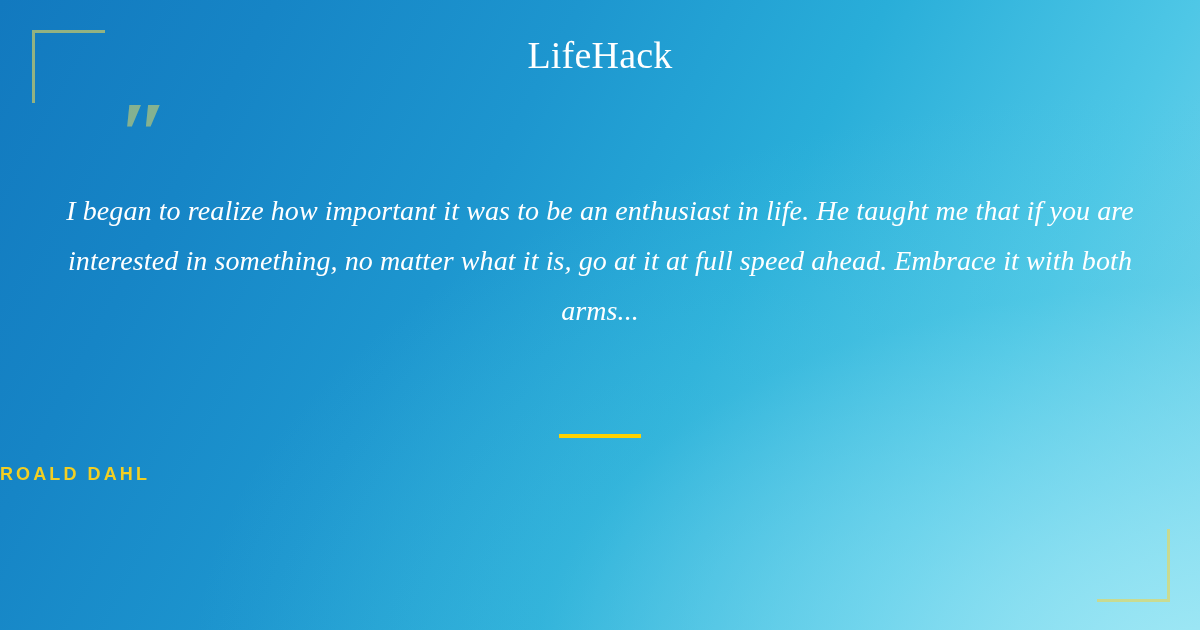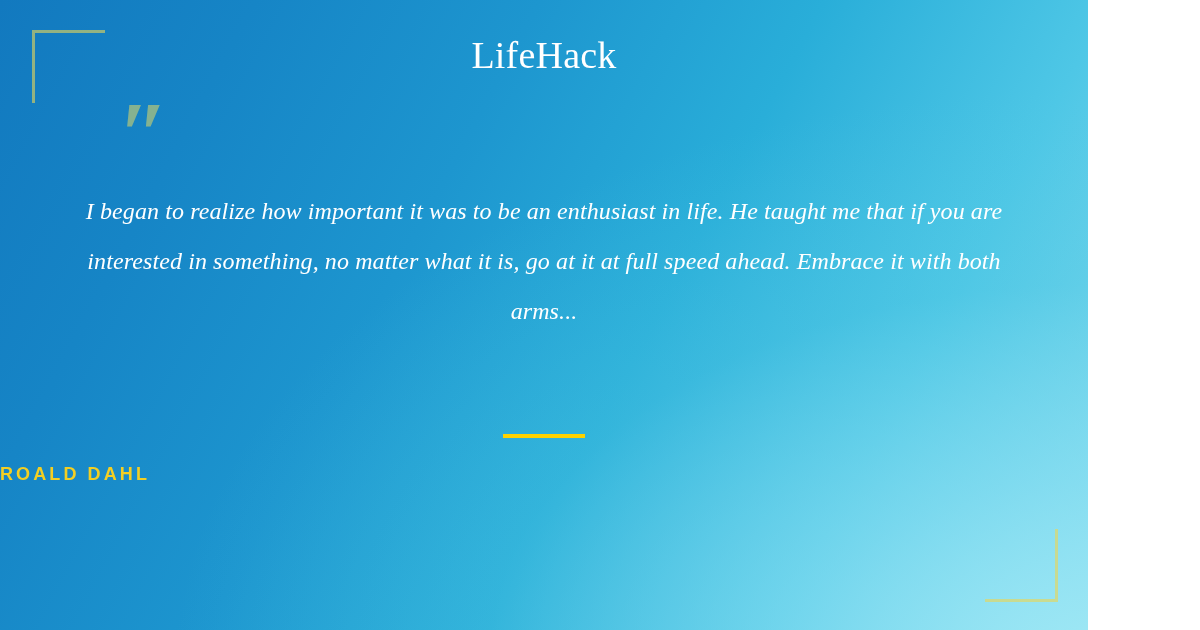--- a/index.html
+++ b/index.html
@@ -8,21 +8,21 @@
   }
   body {
     width: 1200px;
     height: 630px;
     overflow: hidden;
     font-family: "Liberation Sans", sans-serif;
   }
 
   .card {
     position: relative;
-    width: 1088px;
+    width: 1200px;
     height: 630px;
     box-sizing: border-box;
     background:
       radial-gradient(120% 130% at 100% 105%, rgba(160,232,245,0.95) 0%, rgba(140,224,242,0.6) 22%, rgba(80,200,226,0.28) 46%, rgba(40,170,210,0.0) 70%),
       linear-gradient(118deg, #1279bf 0%, #1685c6 18%, #1d96cf 38%, #29aed9 58%, #4ec7e6 78%, #8adef0 100%);
     overflow: hidden;
   }
 
   
   .corner {
@@ -79,21 +79,21 @@
     left: 60px;
     right: 60px;
     top: 186px;
   }
   .quote-text {
     margin: 0;
     text-align: center;
     font-family: "Liberation Serif", "DejaVu Serif", serif;
     font-style: italic;
     font-weight: 400;
-    font-size: 24px;
+    font-size: 28px;
     line-height: 50px;
     color: #ffffff;
     letter-spacing: 0.1px;
   }
 
   
   .attribution {
     position: absolute;
     left: 0;
     right: 0;

